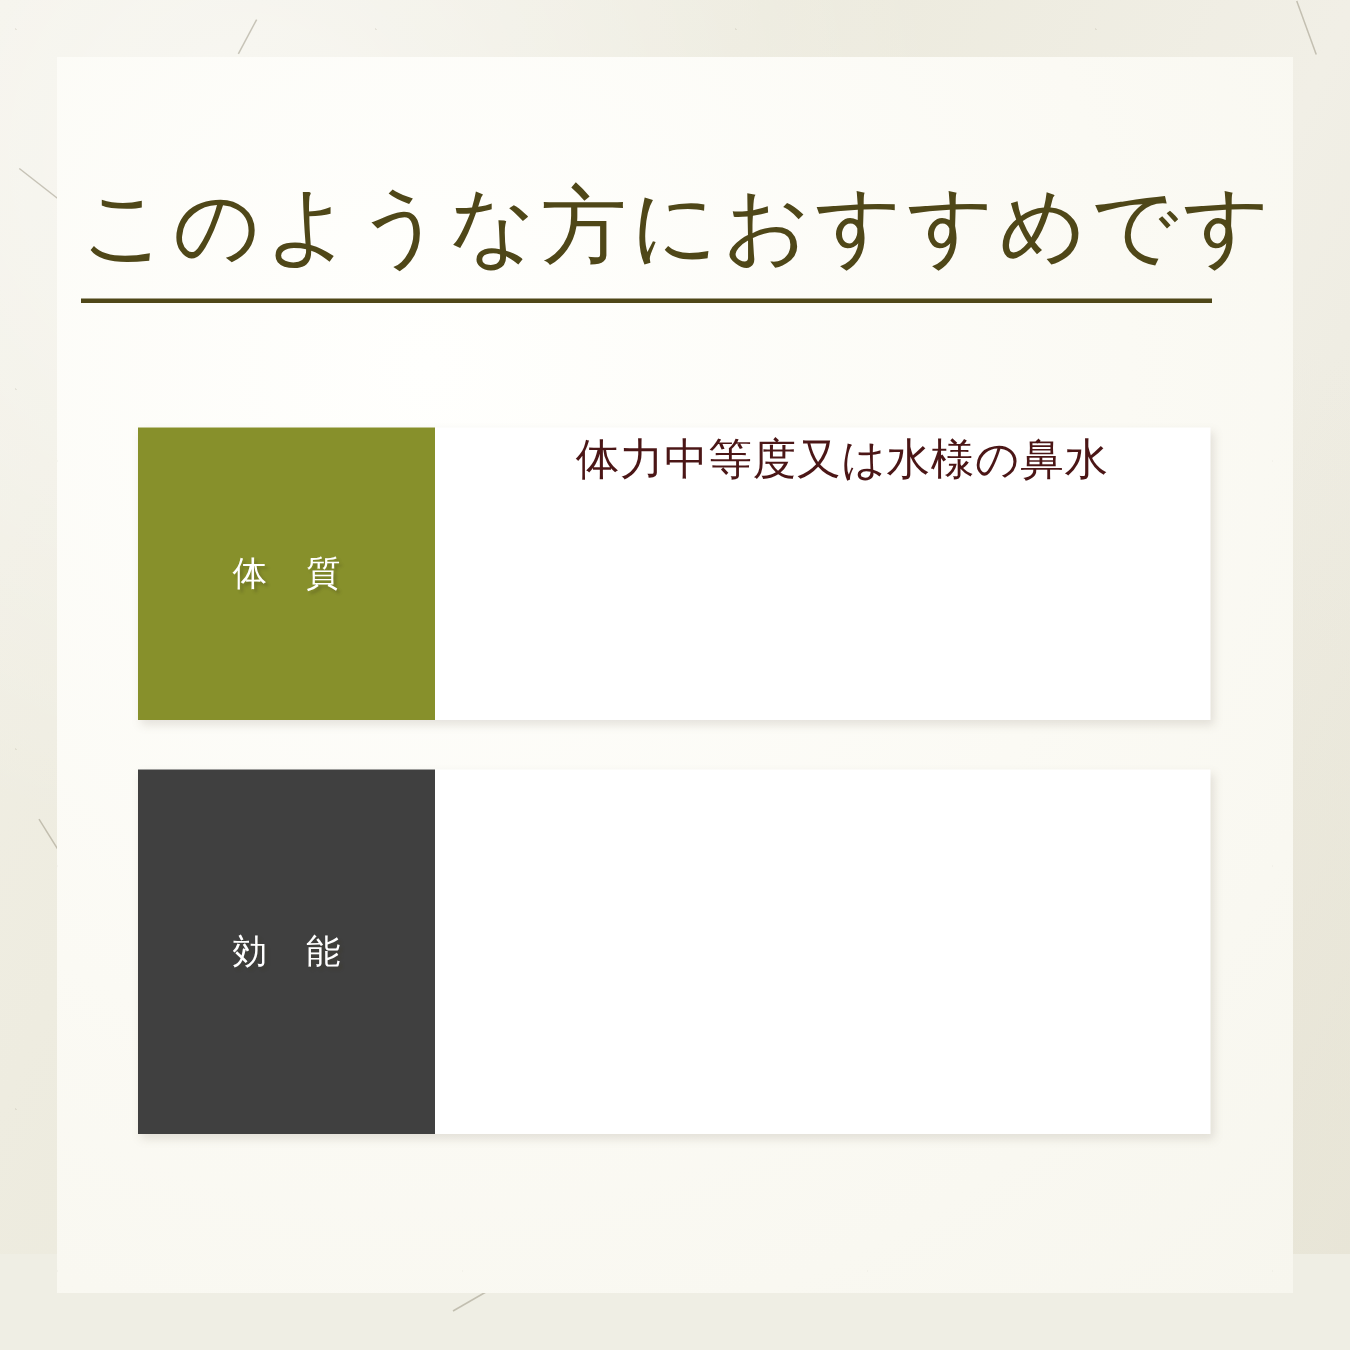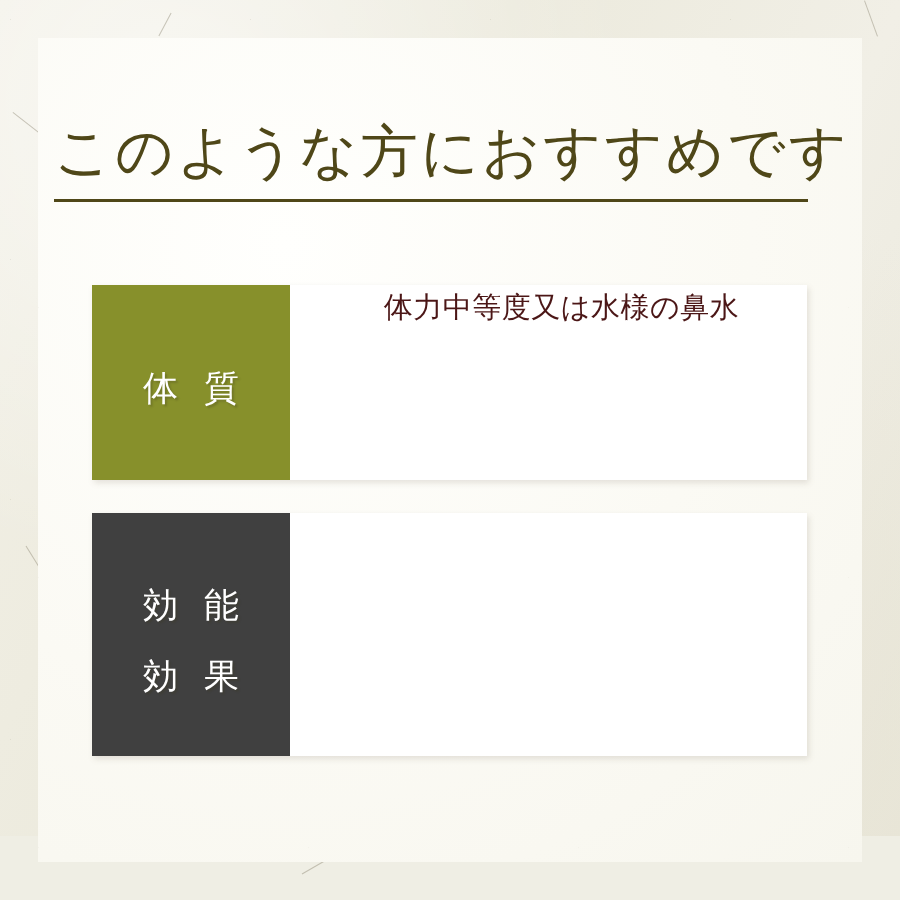--- a/index.html
+++ b/index.html
@@ -108,29 +108,28 @@
     flex-direction: column;
     align-items: center;
     justify-content: center;
     box-sizing: border-box;
   }
   .card-label.olive { background: #87902b; }
   .card-label.tan   { background: #404040; }
 
   .label-line {
     font-family: "Liberation Serif", "DejaVu Serif", serif;
-    font-size: 35px;
+    font-size: 23px;
     line-height: 1.62;
     letter-spacing: 26px;
     text-indent: 26px;
     color: #ffffff;
     text-shadow: 2px 2px 2px rgba(60,55,30,.30);
     white-space: nowrap;
     font-weight: 400;
-    margin-top: 14px;
   }
 
   .card-body {
     flex: 1 1 auto;
     display: flex;
     flex-direction: row;
     justify-content: center;
     padding: 0 0 12px 26px;
     box-sizing: border-box;
   }
@@ -173,16 +172,15 @@
     </div>
     <div class="card-body">
       <div class="body-line">体力中等度又は</div>
       <div class="body-line">水様の鼻水</div>
     </div>
   </div>
 
   <div class="card card-b">
     <div class="card-label tan">
       <div class="label-line">効能</div>
-      <div class="label-line">効果</div>
     </div>
   </div>
 </div>
 
 </body></html>

